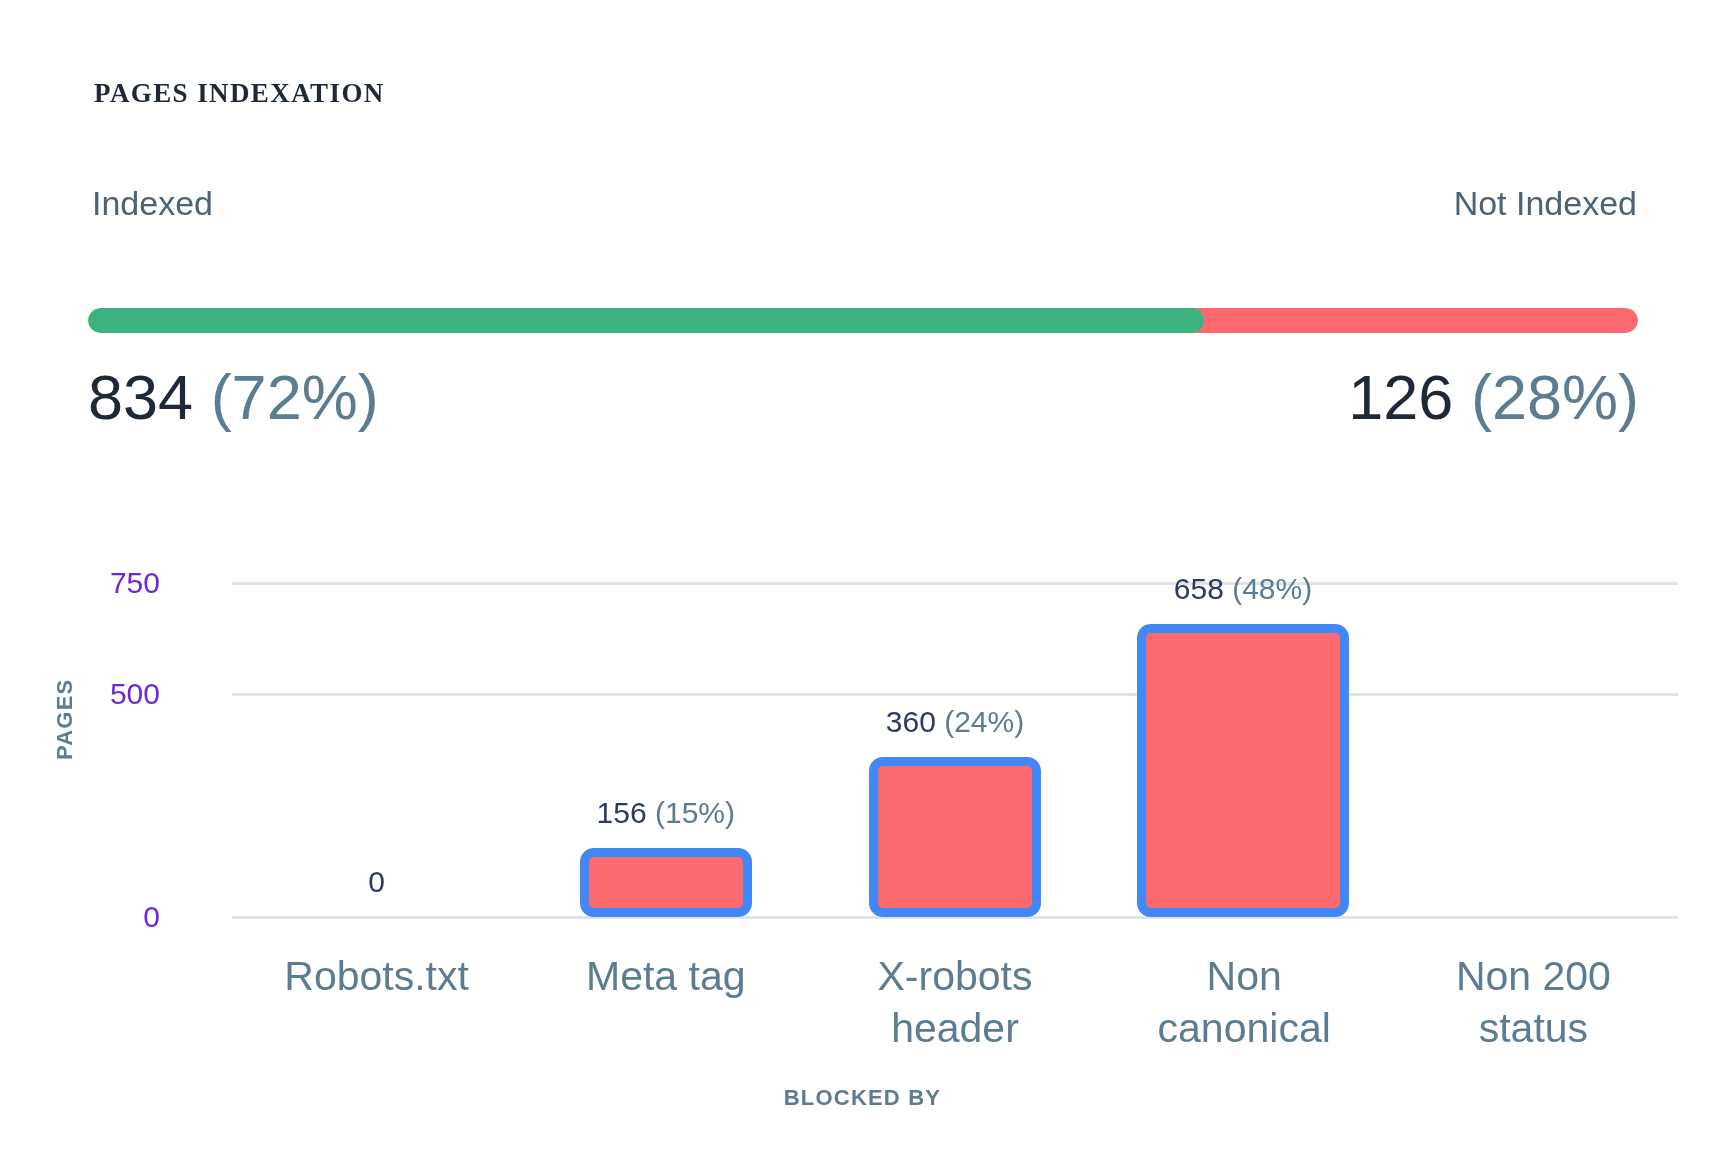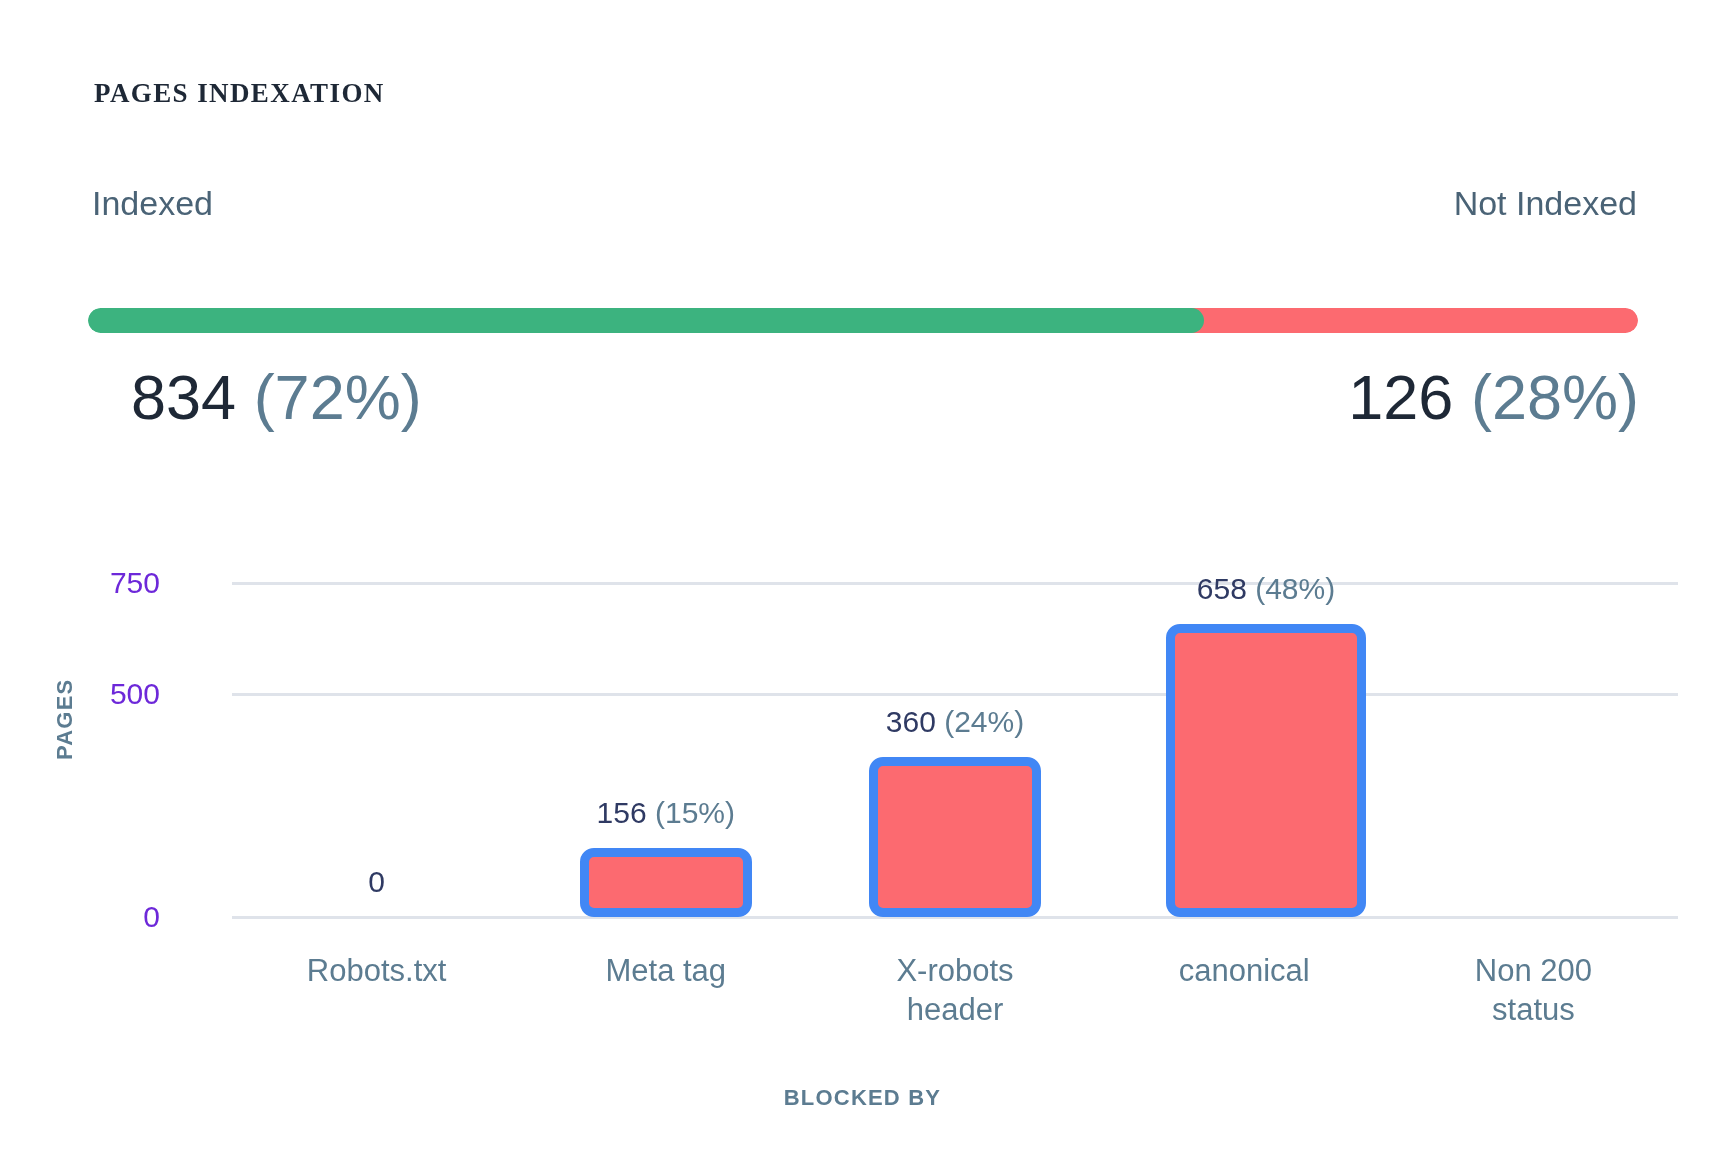--- a/index.html
+++ b/index.html
@@ -74,21 +74,21 @@
   .big-stat {
     position: absolute;
     top: 366px;
     font-size: 63px;
     font-weight: 400;
     white-space: nowrap;
     line-height: 1;
   }
   #indexed-stat { left: 88px; }
   #not-indexed-stat { right: 86px; }
-  .stat-count { color: #1e2836; margin-left: 43px; }
+  .stat-count { color: #1e2836; }
   .stat-pct   { color: #5c7c91; }
 
   
   #chart {
     position: absolute;
     left: 0;
     top: 0;
     width: 1725px;
     height: 1173px;
     pointer-events: none;
@@ -165,21 +165,21 @@
     font-size: 30px;
     line-height: 1;
   }
   .bv-count { color: #2f3a63; }
   .bv-pct   { color: #5c7c91; }
 
   .xlabel {
     position: absolute;
     top: 951px;
     text-align: center;
-    font-size: 31px;
+    font-size: 41px;
     color: #5c7c91;
     line-height: 1.26;
   }
 </style>
 </head>
 <body>
 
 <div id="widget-title">PAGES INDEXATION</div>
 
 <div id="indexed-label">Indexed</div>
@@ -213,38 +213,39 @@
         <div class="bar-value" style="bottom: 20px;"><span class="bv-count">0</span></div>
       </div>
       <div class="bar-slot" style="left: 347.8px; width: 172px;">
         <div class="bar-rect" style="height: 69.472px; background: rgb(252, 106, 112); border-color: rgb(65, 135, 245);"></div>
         <div class="bar-value" style="bottom: 89.472px;"><span class="bv-count">156</span><span> </span><span class="bv-pct">(15%)</span></div>
       </div>
       <div class="bar-slot" style="left: 637px; width: 172px;">
         <div class="bar-rect" style="height: 160.32px; background: rgb(252, 106, 112); border-color: rgb(65, 135, 245);"></div>
         <div class="bar-value" style="bottom: 180.32px;"><span class="bv-count">360</span><span> </span><span class="bv-pct">(24%)</span></div>
       </div>
-      <div class="bar-slot" style="left: 934px; width: 200px;">
+      <div class="bar-slot" style="left: 905px; width: 200px; padding-left: 12px;">
         <div class="bar-rect" style="height: 293.029px; background: rgb(252, 106, 112); border-color: rgb(65, 135, 245);"></div>
         <div class="bar-value" style="bottom: 313.029px;"><span class="bv-count">658</span><span> </span><span class="bv-pct">(48%)</span></div>
       </div>
     </div>
 </div>
 
 <div id="x-axis-title">BLOCKED BY</div>
 
 <div class="xlabel" style="left: 232px; width: 289.2px;">
     <div>Robots.txt</div>
   </div>
 <div class="xlabel" style="left: 521.2px; width: 289.2px;">
     <div>Meta tag</div>
   </div>
 <div class="xlabel" style="left: 810.4px; width: 289.2px;">
     <div>X-robots</div>
     <div>header</div>
   </div>
 <div class="xlabel" style="left: 1099.6px; width: 289.2px;">
+    <div>Non</div>
     <div>canonical</div>
   </div>
 <div class="xlabel" style="left: 1388.8px; width: 289.2px;">
     <div>Non 200</div>
     <div>status</div>
   </div>
 
 </body></html>

